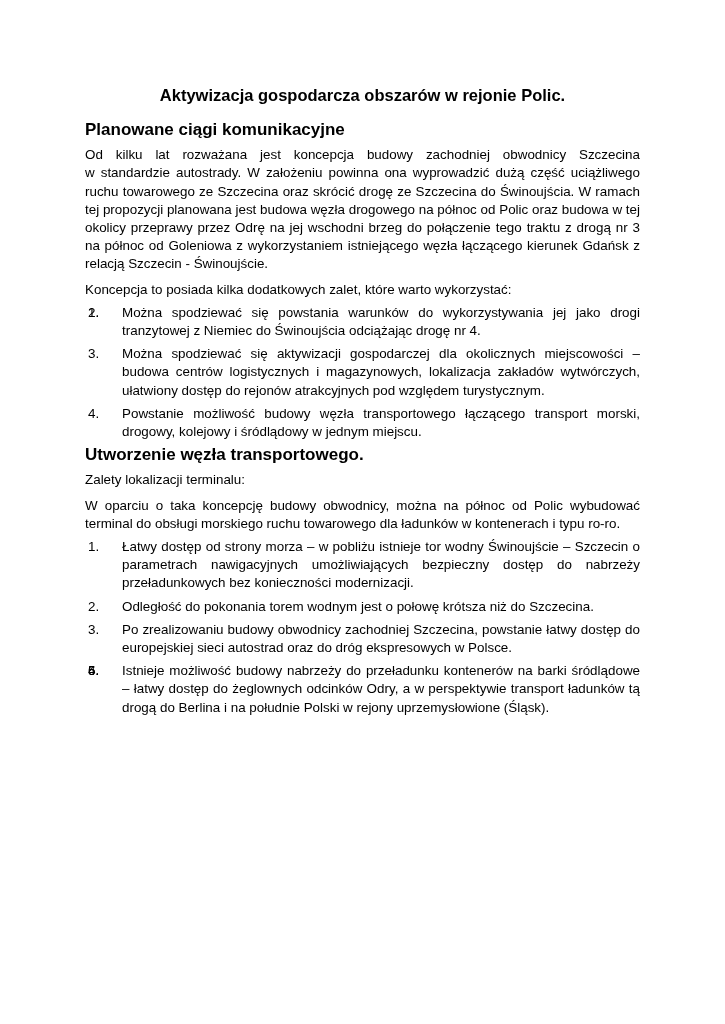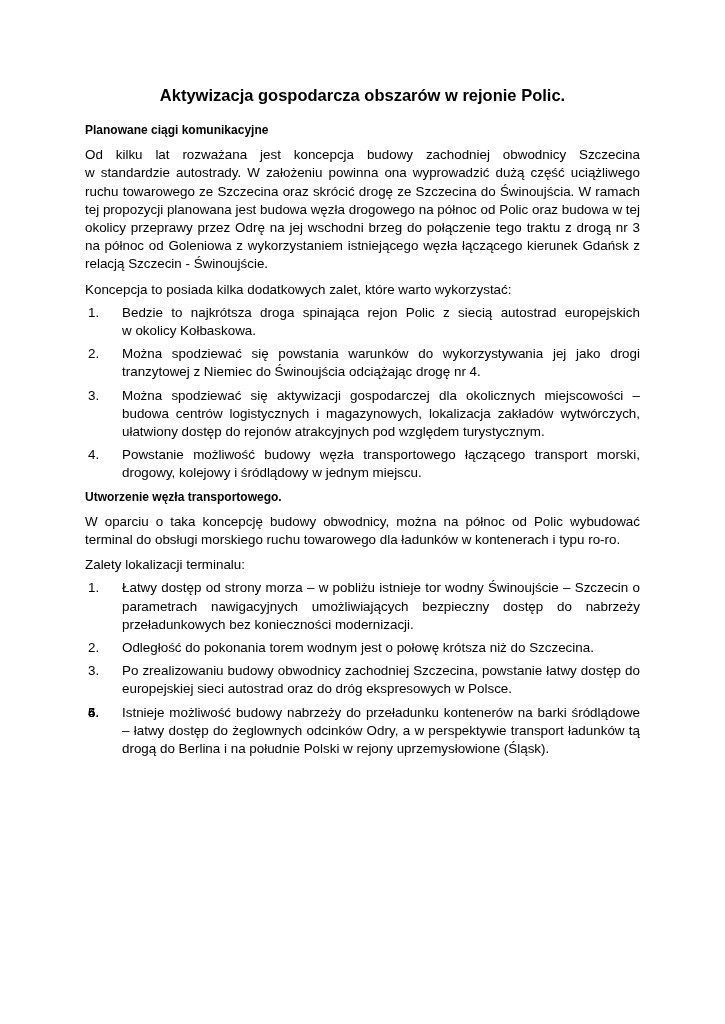--- a/index.html
+++ b/index.html
@@ -23,21 +23,21 @@
     background: #ffffff;
   }
   .doc-title {
     font-size: 16.5px;
     line-height: 22px;
     font-weight: bold;
     text-align: center;
     margin: 0 0 15px 0;
   }
   .section-heading {
-    font-size: 12px;
+    font-size: 17px;
     line-height: 18.2px;
     font-weight: bold;
     text-align: left;
     margin: 0 0 5px 0;
   }
   .para {
     font-size: 13.4px;
     line-height: 18.2px;
     text-align: justify;
     margin: 7px 0 5px 0;
@@ -69,39 +69,38 @@
   <h1 class="doc-title">Aktywizacja gospodarcza obszarów w rejonie Polic.</h1>
 
   <h2 class="section-heading">Planowane ciągi komunikacyjne</h2>
   <p class="para">Od kilku lat rozważana jest koncepcja budowy zachodniej obwodnicy Szczecina w&nbsp;standardzie autostrady. W założeniu powinna ona wyprowadzić dużą część uciążliwego ruchu towarowego ze Szczecina oraz skrócić drogę ze Szczecina do Świnoujścia. W ramach tej propozycji planowana jest budowa węzła drogowego na północ od Polic oraz budowa w tej okolicy przeprawy przez Odrę na jej wschodni brzeg do połączenie tego traktu z&nbsp;drogą nr 3 na północ od Goleniowa z&nbsp;wykorzystaniem istniejącego węzła łączącego kierunek Gdańsk z relacją Szczecin - Świnoujście.</p>
 
   <p class="para">Koncepcja to posiada kilka dodatkowych zalet, które warto wykorzystać:</p>
 
   <div class="olist">
     <div class="oli">
       <span class="num">1.</span>
-      <span class="txt">Bedzie to najkrótsza droga spinająca rejon Polic z siecią autostrad europejskich w&nbsp;okolicy Kołbaskowa.</span>
     </div>
     <div class="oli">
       <span class="num">2.</span>
       <span class="txt">Można spodziewać się powstania warunków do wykorzystywania jej jako drogi tranzytowej z Niemiec do Świnoujścia odciążając drogę nr 4.</span>
     </div>
     <div class="oli">
       <span class="num">3.</span>
       <span class="txt">Można spodziewać się aktywizacji gospodarczej dla okolicznych miejscowości – budowa centrów logistycznych i magazynowych, lokalizacja zakładów wytwórczych, ułatwiony dostęp do rejonów atrakcyjnych pod względem turystycznym.</span>
     </div>
     <div class="oli">
       <span class="num">4.</span>
       <span class="txt">Powstanie możliwość budowy węzła transportowego łączącego transport morski, drogowy, kolejowy i śródlądowy w jednym miejscu.</span>
     </div>
   </div>
 
   <h2 class="section-heading">Utworzenie węzła transportowego.</h2>
+  <p class="para">Zalety lokalizacji terminalu:</p>
   <p class="para">W oparciu o taka koncepcję budowy obwodnicy, można na północ od Polic wybudować terminal do obsługi morskiego ruchu towarowego dla ładunków w&nbsp;kontenerach i typu ro-ro.</p>
-  <p class="para">Zalety lokalizacji terminalu:</p>
 
   <div class="olist">
     <div class="oli">
       <span class="num">1.</span>
       <span class="txt">Łatwy dostęp od strony morza – w pobliżu istnieje tor wodny Świnoujście – Szczecin o parametrach nawigacyjnych umożliwiających bezpieczny dostęp do nabrzeży przeładunkowych bez konieczności modernizacji.</span>
     </div>
     <div class="oli">
       <span class="num">2.</span>
       <span class="txt">Odległość do pokonania torem wodnym jest o połowę krótsza niż do Szczecina.</span>
     </div>

